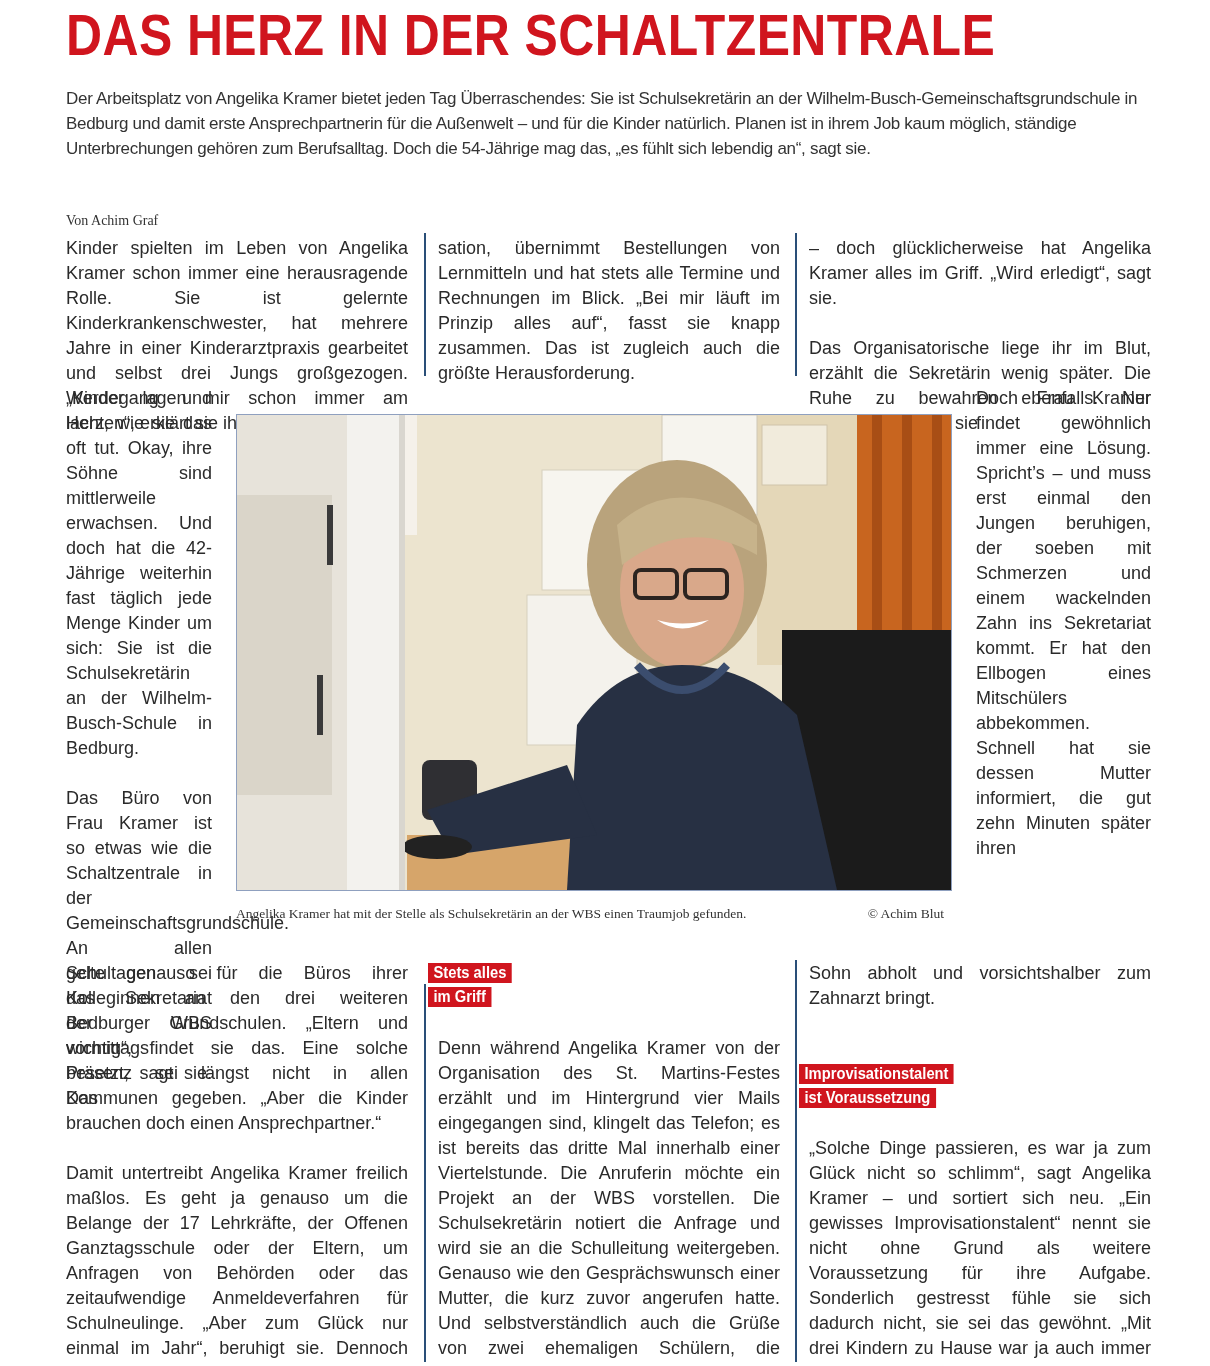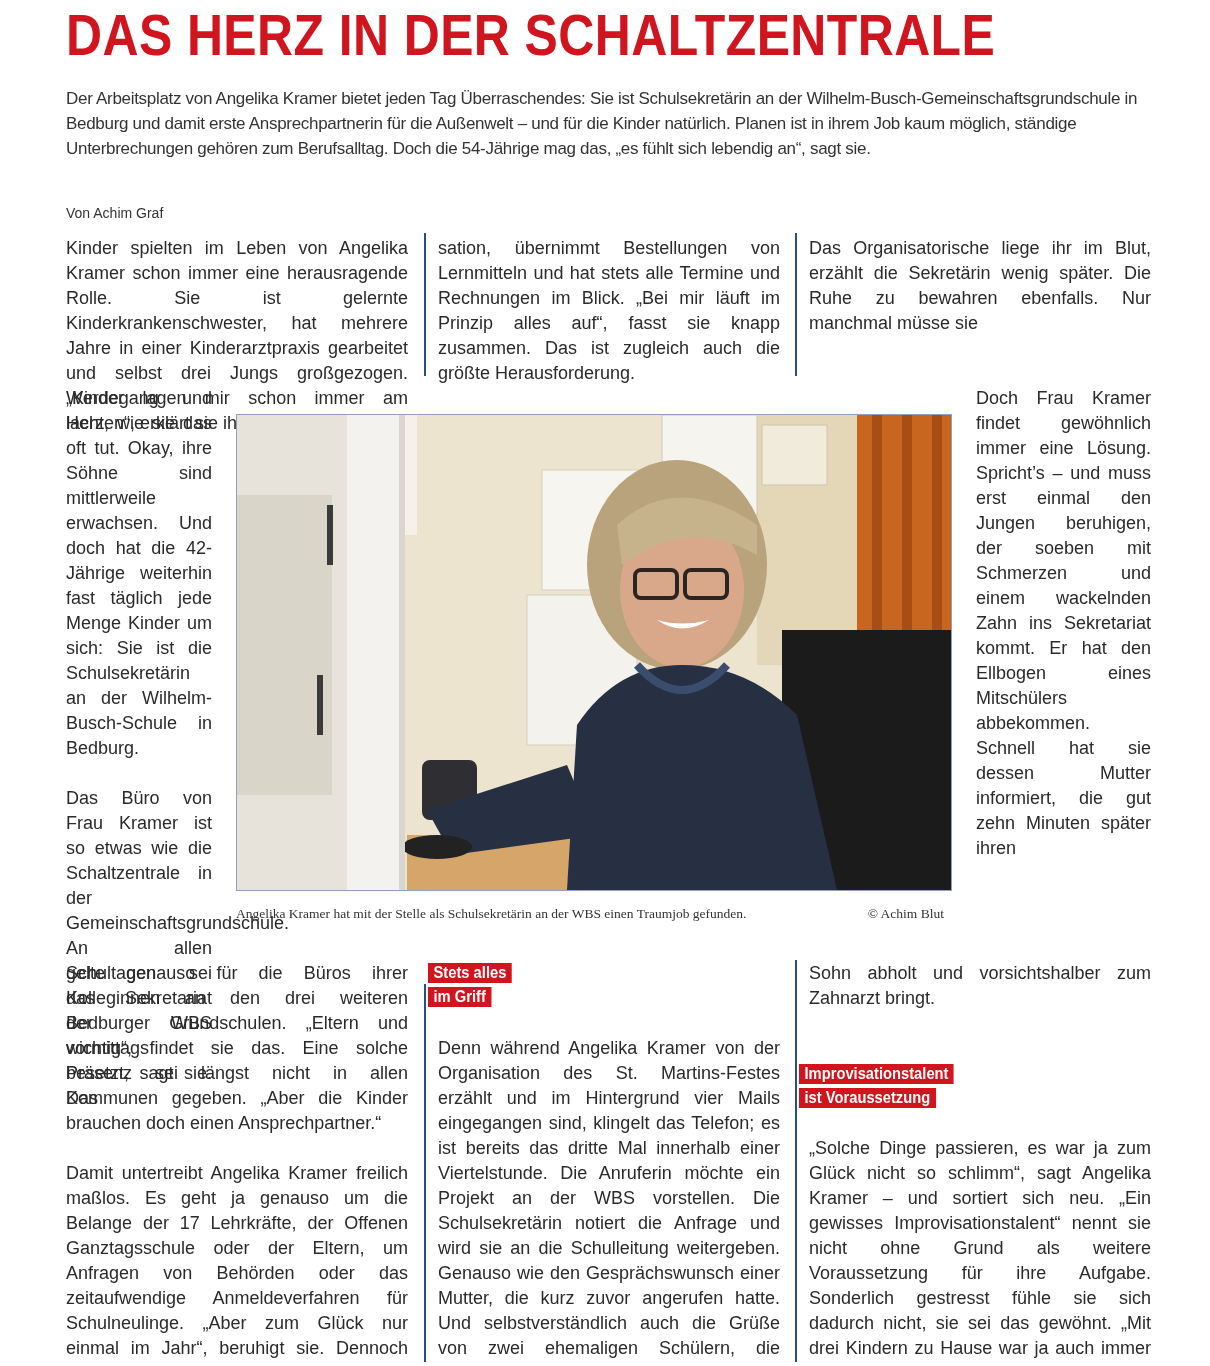--- a/index.html
+++ b/index.html
@@ -4,21 +4,21 @@
 <style>
   html, body { margin: 0; padding: 0; background: #ffffff; }
   body { width: 1210px; height: 1366px; position: relative; overflow: hidden;
          font-family: "Liberation Sans", sans-serif; color: #222; }
   .headline { position: absolute; left: 66px; top: 2px; margin: 0;
     font-family: "Liberation Sans", sans-serif; font-weight: bold; color: #d0151e;
     font-size: 58px; letter-spacing: 0.5px; transform: scaleX(0.86); transform-origin: left top;
     white-space: nowrap; line-height: 66px; }
   .lead { position: absolute; left: 66px; top: 86px; width: 1090px; margin: 0;
     font-size: 17px; line-height: 25px; color: #333; letter-spacing: -0.3px; }
-  .byline { position: absolute; left: 66px; top: 205px; font-family: Liberation Sans, sans-serif;
+  .byline { position: absolute; left: 66px; top: 213px; font-family: Liberation Serif, serif;
     font-size: 14px; color: #333; }
   .col { position: absolute; font-size: 18px; line-height: 25px; color: #2a2a2a;
     text-align: justify; hyphens: manual; }
   .col p { margin: 0 0 25px 0; }
   .col p:last-child { margin-bottom: 0; }
   .vrule { position: absolute; width: 2px; background: #2a4f78; }
   .photo { position: absolute; left: 236px; top: 414px; width: 714px; height: 475px;
     border: 1.5px solid #8fa0bf; overflow: hidden; background: #efe8d6; }
   .caption { position: absolute; left: 236px; top: 906px; width: 708px;
     font-family: "Liberation Serif", serif; font-size: 13.5px; color: #333;
@@ -55,20 +55,21 @@
 <div class="subhead" style="left:428px; top:963px;text-align:right;">
   <span>Stets alles</span>
   <span>im Griff</span>
 </div>
 <div class="col" style="left:438px; top:1036px; width:342px;">
   <p>Denn während Angelika Kramer von der Organisation des St. Martins-Festes erzählt und im Hintergrund vier Mails eingegangen sind, klingelt das Telefon; es ist bereits das dritte Mal innerhalb einer Viertelstunde. Die Anruferin möchte ein Projekt an der WBS vorstellen. Die Schulsekretärin notiert die Anfrage und wird sie an die Schulleitung weitergeben. Genauso wie den Gesprächswunsch einer Mutter, die kurz zuvor angerufen hatte. Und selbstverständlich auch die Grüße von zwei ehemaligen Schülern, die plötzlich in der Tür stehen und eigentlich Frau Claßen besuchen wollen. Diese ist allerdings außer Haus</p>
 </div>
 
 <div class="vrule" style="left:795px; top:233px; height:143px;"></div>
 <div class="col" style="left:809px; top:236px; width:342px;">
+  <p>– doch glücklicherweise hat Angelika Kramer alles im Griff. „Wird erledigt“, sagt sie.</p>
   <p style="margin:0">Das Organisatorische liege ihr im Blut, erzählt die Sekretärin wenig später. Die Ruhe zu bewahren ebenfalls. Nur manchmal müsse sie</p>
 </div>
 <div class="col" style="left:976px; top:386px; width:175px;">
   <p>Doch Frau Kramer findet gewöhnlich immer eine Lösung. Spricht’s – und muss erst einmal den Jungen beruhigen, der soeben mit Schmerzen und einem wackelnden Zahn ins Sekretariat kommt. Er hat den Ellbogen eines Mitschülers abbekommen. Schnell hat sie dessen Mutter informiert, die gut zehn Minuten später ihren</p>
 </div>
 <div class="vrule" style="left:795px; top:960px; height:402px;"></div>
 <div class="col" style="left:809px; top:961px; width:342px;">
   <p>Sohn abholt und vorsichtshalber zum Zahnarzt bringt.</p>
 </div>
 <div class="subhead" style="left:799px; top:1064px;">

